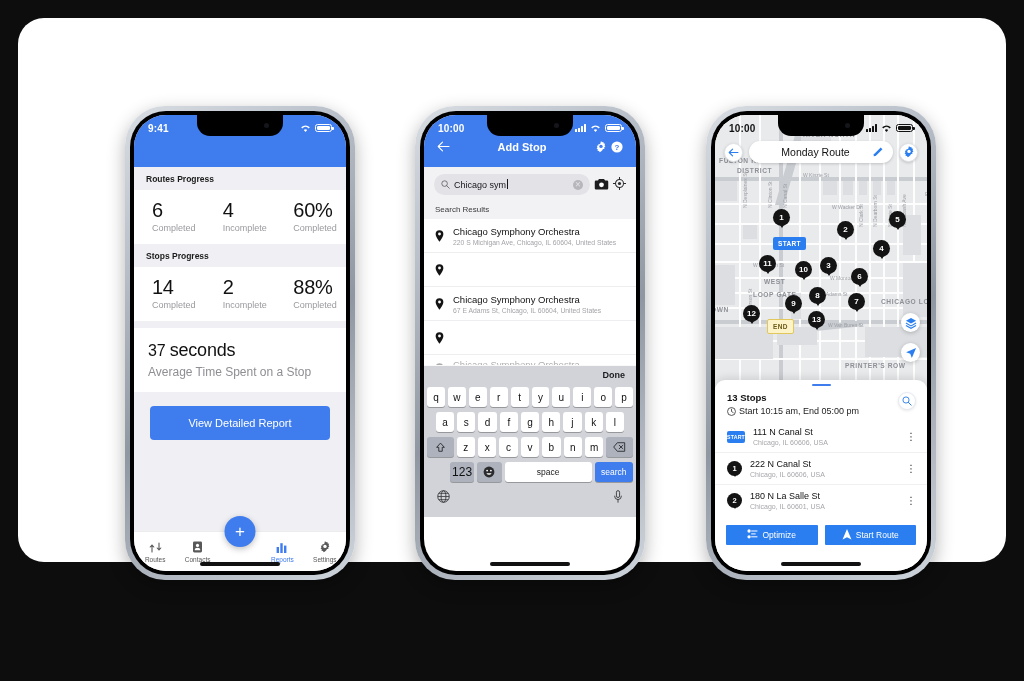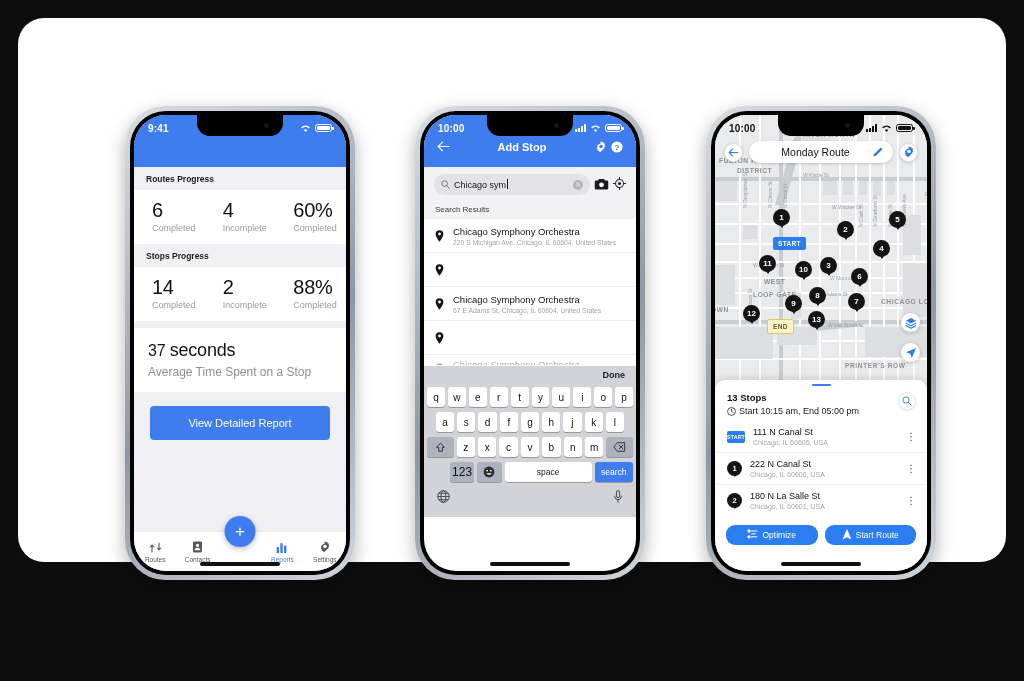--- a/index.html
+++ b/index.html
@@ -291,21 +291,21 @@
     width: 18px; height: 12px; font-size: 5.2px; letter-spacing: .2px;
   }
   .p3-badge.start::after { display:none; }
   .p3-rowtext { flex: 1; }
   .p3-rowname { font-size: 9px; color:#111; }
   .p3-rowaddr { font-size: 7px; color: #a6a6ab; margin-top: 2px; }
   .p3-kebab { color:#2b2b2d; font-size: 10px; letter-spacing: 0; cursor:pointer; line-height: .6; text-align:center; width:10px;}
   .p3-actions { display:flex; gap: 7px; padding: 9px 11px 0; }
   .p3-act {
     flex: 1; background: #2a7ef0; color: #fff; border: none;
-    border-radius: 9px; height: 20px; font-size: 8.5px;
+    border-radius: 1px; height: 20px; font-size: 8.5px;
     display:flex;align-items:center;justify-content:center;gap:4px;
     font-family: inherit; cursor: pointer;
   }
 </style>
 </head>
 <body>
 
 <div class="stage">
 
   <div class="phone" id="phone1">

